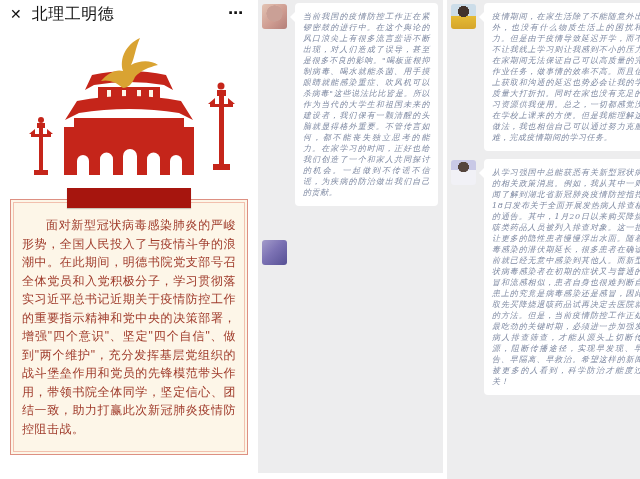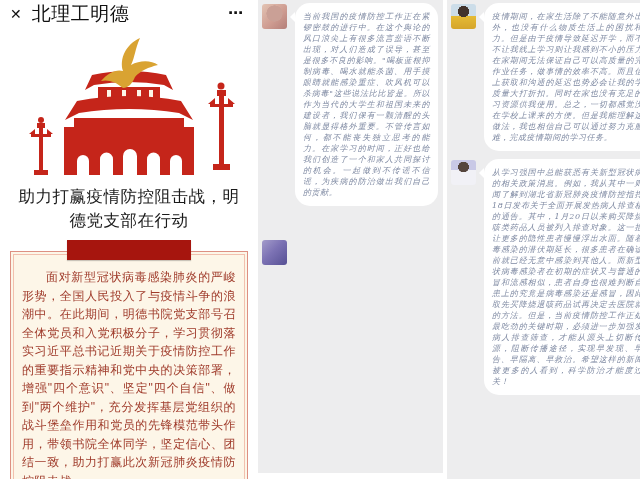--- a/index.html
+++ b/index.html
@@ -3,21 +3,21 @@
 <meta charset="utf-8">
 <style>
   * { margin:0; padding:0; box-sizing:border-box; }
   html,body { width:640px; height:479px; background:#ffffff; font-family:"Liberation Sans","DejaVu Sans",sans-serif; }
   .stage { position:relative; width:640px; height:479px; background:#ffffff; overflow:hidden; }
 
   
   .article { position:absolute; left:0; top:0; width:258px; height:479px; background:#ffffff; }
   .art-header { position:relative; height:28px; display:flex; align-items:center; padding:0 10px; }
   .close-x { font-size:14px; color:#111; margin-right:10px; line-height:1; }
-  .acct-name { font-size:19px; color:#111; letter-spacing:0.5px; }
+  .acct-name { font-size:16px; color:#111; letter-spacing:0.5px; }
   .menu-dots { position:absolute; right:14px; top:4px; font-size:15px; color:#111; font-weight:bold; letter-spacing:1px; }
 
   .hero { width:228px; height:150px; margin:2px auto 0 auto; display:block; }
 
   .art-title { margin-top:4px; padding:0 14px; text-align:center; font-size:16.5px; line-height:24px; color:#1a1a1a; letter-spacing:0.5px; }
 
   .red-tab { position:relative; z-index:2; width:124px; height:20px; margin:8px auto -9px auto; background:#a6150e; box-shadow:0 1px 1px rgba(0,0,0,0.2); }
 
   .art-box { position:relative; margin:0 10px; background:#fdf6e8; border:1px solid #dd9082; box-shadow:inset 0 0 0 2px #fdf6e8, inset 0 0 0 3px #f2c0ae; padding:16px 11px 16px 11px; }
   .art-body { font-size:12px; line-height:18.5px; color:#9f3a2a; text-align:justify; text-indent:2em; letter-spacing:0.5px; }
@@ -30,21 +30,21 @@
   .msg { display:flex; align-items:flex-start; padding:3px 5px 0 4px; }
   .chat-left .msg + .msg { margin-top:30px; }
   .chat-right .msg + .msg { margin-top:5px;justify-content:space-between; }
 
   .avatar { width:25px; height:25px; border-radius:3px; flex:0 0 25px; margin-top:1px; }
   .avatar-face   { background:radial-gradient(circle at 50% 38%, #caa096 0 40%, transparent 41%), linear-gradient(135deg,#e3c4b4 0%,#cf9d92 55%,#b47f79 100%); }
   .avatar-purple { background:linear-gradient(135deg,#a49ccb 0%,#7c72b4 45%,#565094 100%); }
   .avatar-yellow { background:radial-gradient(circle at 50% 30%, #42332c 0 26%, transparent 27%), linear-gradient(180deg,#ccdde9 0 46%, #e6bc35 46%, #d5a52b 100%); }
   .avatar-white  { background:radial-gradient(circle at 50% 28%, #55453d 0 24%, transparent 25%), linear-gradient(180deg,#c9c9e6 0 42%, #f1f1f6 42% 100%); }
 
-  .bubble { position:relative; background:#ffffff; border-radius:15px; margin-left:8px; padding:8px 8px; flex:1; }
+  .bubble { position:relative; background:#ffffff; border-radius:4px; margin-left:8px; padding:8px 8px; flex:1; }
   .bubble::before { content:""; position:absolute; left:-5px; top:9px; width:0; height:0; border-top:5px solid transparent; border-bottom:5px solid transparent; border-right:5px solid #ffffff; }
   .hand { font-family:"DejaVu Serif","Liberation Serif",serif; font-style:italic; font-size:8px; line-height:11px; color:#7e89a2; text-align:justify; letter-spacing:0.6px; }
 </style>
 </head>
 <body>
 
 <div class="stage">
 
   <div class="article">
 
@@ -89,21 +89,20 @@
         <path fill="#ffffff" d="M58,145 v-14 a6,6 0 0 1 12,0 v14 z"></path>
         <path fill="#ffffff" d="M81,145 v-16 a6.5,6.5 0 0 1 13,0 v16 z"></path>
         <path fill="#ffffff" d="M104,145 v-19 a7,7 0 0 1 14,0 v19 z"></path>
         <path fill="#ffffff" d="M128,145 v-16 a6.5,6.5 0 0 1 13,0 v16 z"></path>
         <path fill="#ffffff" d="M151,145 v-14 a6,6 0 0 1 12,0 v14 z"></path>
       </g>
 
       <path fill="#d9a332" d="M104,58 C97,52 89,49 82,51 C89,43 97,39 104,41 C100,29 107,14 121,8 C116,19 116,27 112,35 C121,30 132,30 139,35 C130,37 121,41 116,47 C113,54 109,58 104,58 Z"></path>
     </svg>
 
-    <div class="art-title">助力打赢疫情防控阻击战，明德党支部在行动</div>
 
     <div class="red-tab"></div>
 
     <div class="art-box">
       <p class="art-body">面对新型冠状病毒感染肺炎的严峻形势，全国人民投入了与疫情斗争的浪潮中。在此期间，明德书院党支部号召全体党员和入党积极分子，学习贯彻落实习近平总书记近期关于疫情防控工作的重要指示精神和党中央的决策部署，增强"四个意识"、坚定"四个自信"、做到"两个维护"，充分发挥基层党组织的战斗堡垒作用和党员的先锋模范带头作用，带领书院全体同学，坚定信心、团结一致，助力打赢此次新冠肺炎疫情防控阻击战。</p>
     </div>
   </div>
 
   <div class="chat-col chat-left">
     <div class="msg">

